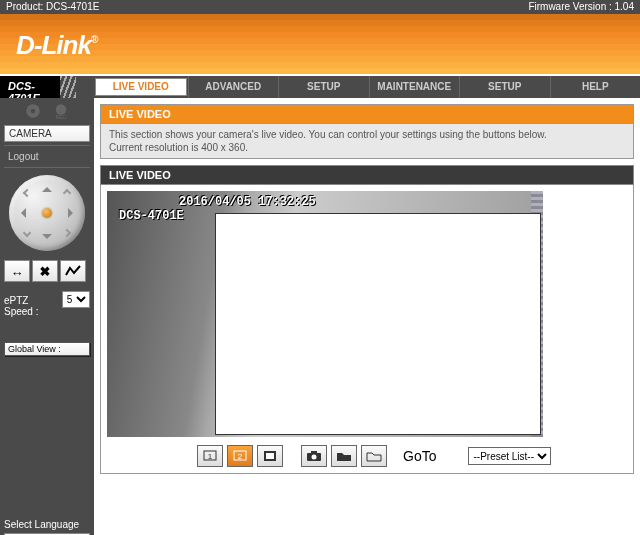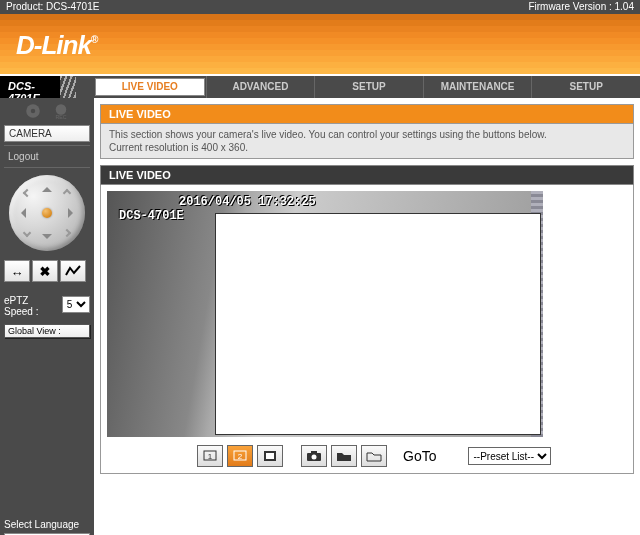--- a/index.html
+++ b/index.html
@@ -50,23 +50,23 @@
   .dpad .diag.ul { top: 15px; left: 15px; transform: rotate(-135deg); }
   .dpad .diag.ur { top: 15px; right: 15px; transform: rotate(-45deg); }
   .dpad .diag.dl { bottom: 15px; left: 15px; transform: rotate(135deg); }
   .dpad .diag.dr { bottom: 15px; right: 15px; transform: rotate(45deg); }
   
   .tool-row { display: flex; gap: 2px; justify-content: flex-start; margin-bottom: 6px; }
   .tool-btn { width: 26px; height: 22px; background: linear-gradient(#fff,#e5e5e5); border: 1px solid #888; display: flex; align-items: center; justify-content: center; font-size: 13px; font-weight: bold; cursor: pointer; }
   
   .side-label { color: #fff; font-size: 10px; margin-top: 4px; }
   .side-select { width: 100%; font-size: 10px; height: 17px; background: #fff; border: 1px solid #888; }
-  .speed-row { display: flex; align-items: center; gap: 4px; }
+  .speed-row { display: flex; gap: 4px; }
   .speed-row select { width: 32px; }
-  .global-btn { display: inline-block; background: linear-gradient(#fff,#eee); border: 1px solid #555; font-size: 9px; padding: 1px 3px; margin-top: 4px; cursor: pointer; box-shadow: 1px 1px 0 #222; }
+  .global-btn { display: inline-block; background: linear-gradient(#fff,#eee); border: 1px solid #555; font-size: 9px; padding: 1px 3px; margin-top: 22px; cursor: pointer; box-shadow: 1px 1px 0 #222; }
   
   .main { flex: 1; padding: 6px; }
   .panel-header { background: #f28c1a; color: #fff; font-weight: bold; font-size: 11px; padding: 3px 8px; border: 1px solid #999; }
   .panel-note { background: #e8e8e8; color: #555; font-size: 10px; padding: 4px 8px; border: 1px solid #999; border-top: none; margin-bottom: 6px; line-height: 1.3; }
   .panel-section { background: #3a3a3a; color: #fff; font-weight: bold; font-size: 11px; padding: 3px 8px; border: 1px solid #888; }
   
   .video-box { border: 1px solid #999; border-top: none; padding: 6px; }
   .video-frame { position: relative; width: 436px; height: 246px; background: linear-gradient(100deg, #555 0%, #888 25%, #aaa 30%, #ccc 40%, #bbb 60%, #999 100%); overflow: hidden; }
   .video-overlay-text { position: absolute; color: #fff; font-family: "Courier New", monospace; font-size: 12px; font-weight: bold; text-shadow: 1px 1px 0 #000, -1px -1px 0 #000; }
   .ts { top: 4px; left: 72px; }
@@ -105,20 +105,21 @@
 
 <div class="navbar">
   <div class="nav-model">DCS-4701E</div>
   <div class="nav-slash"></div>
   <div class="nav-spacer"></div>
   <div class="nav-item active">LIVE VIDEO</div>
   <div class="nav-item">ADVANCED</div>
   <div class="nav-item">SETUP</div>
   <div class="nav-item">MAINTENANCE</div>
   <div class="nav-item">SETUP</div>
+  <div class="nav-item">HELP</div>
 </div>
 
 <div class="body">
   <div class="sidebar">
     <div class="side-iconrow">
       <svg viewBox="0 0 24 24">
           <circle cx="12" cy="12" r="9"></circle>
           <circle cx="12" cy="12" r="3" fill="#4a4a4a"></circle>
         </svg>
       <svg viewBox="0 0 24 24">

